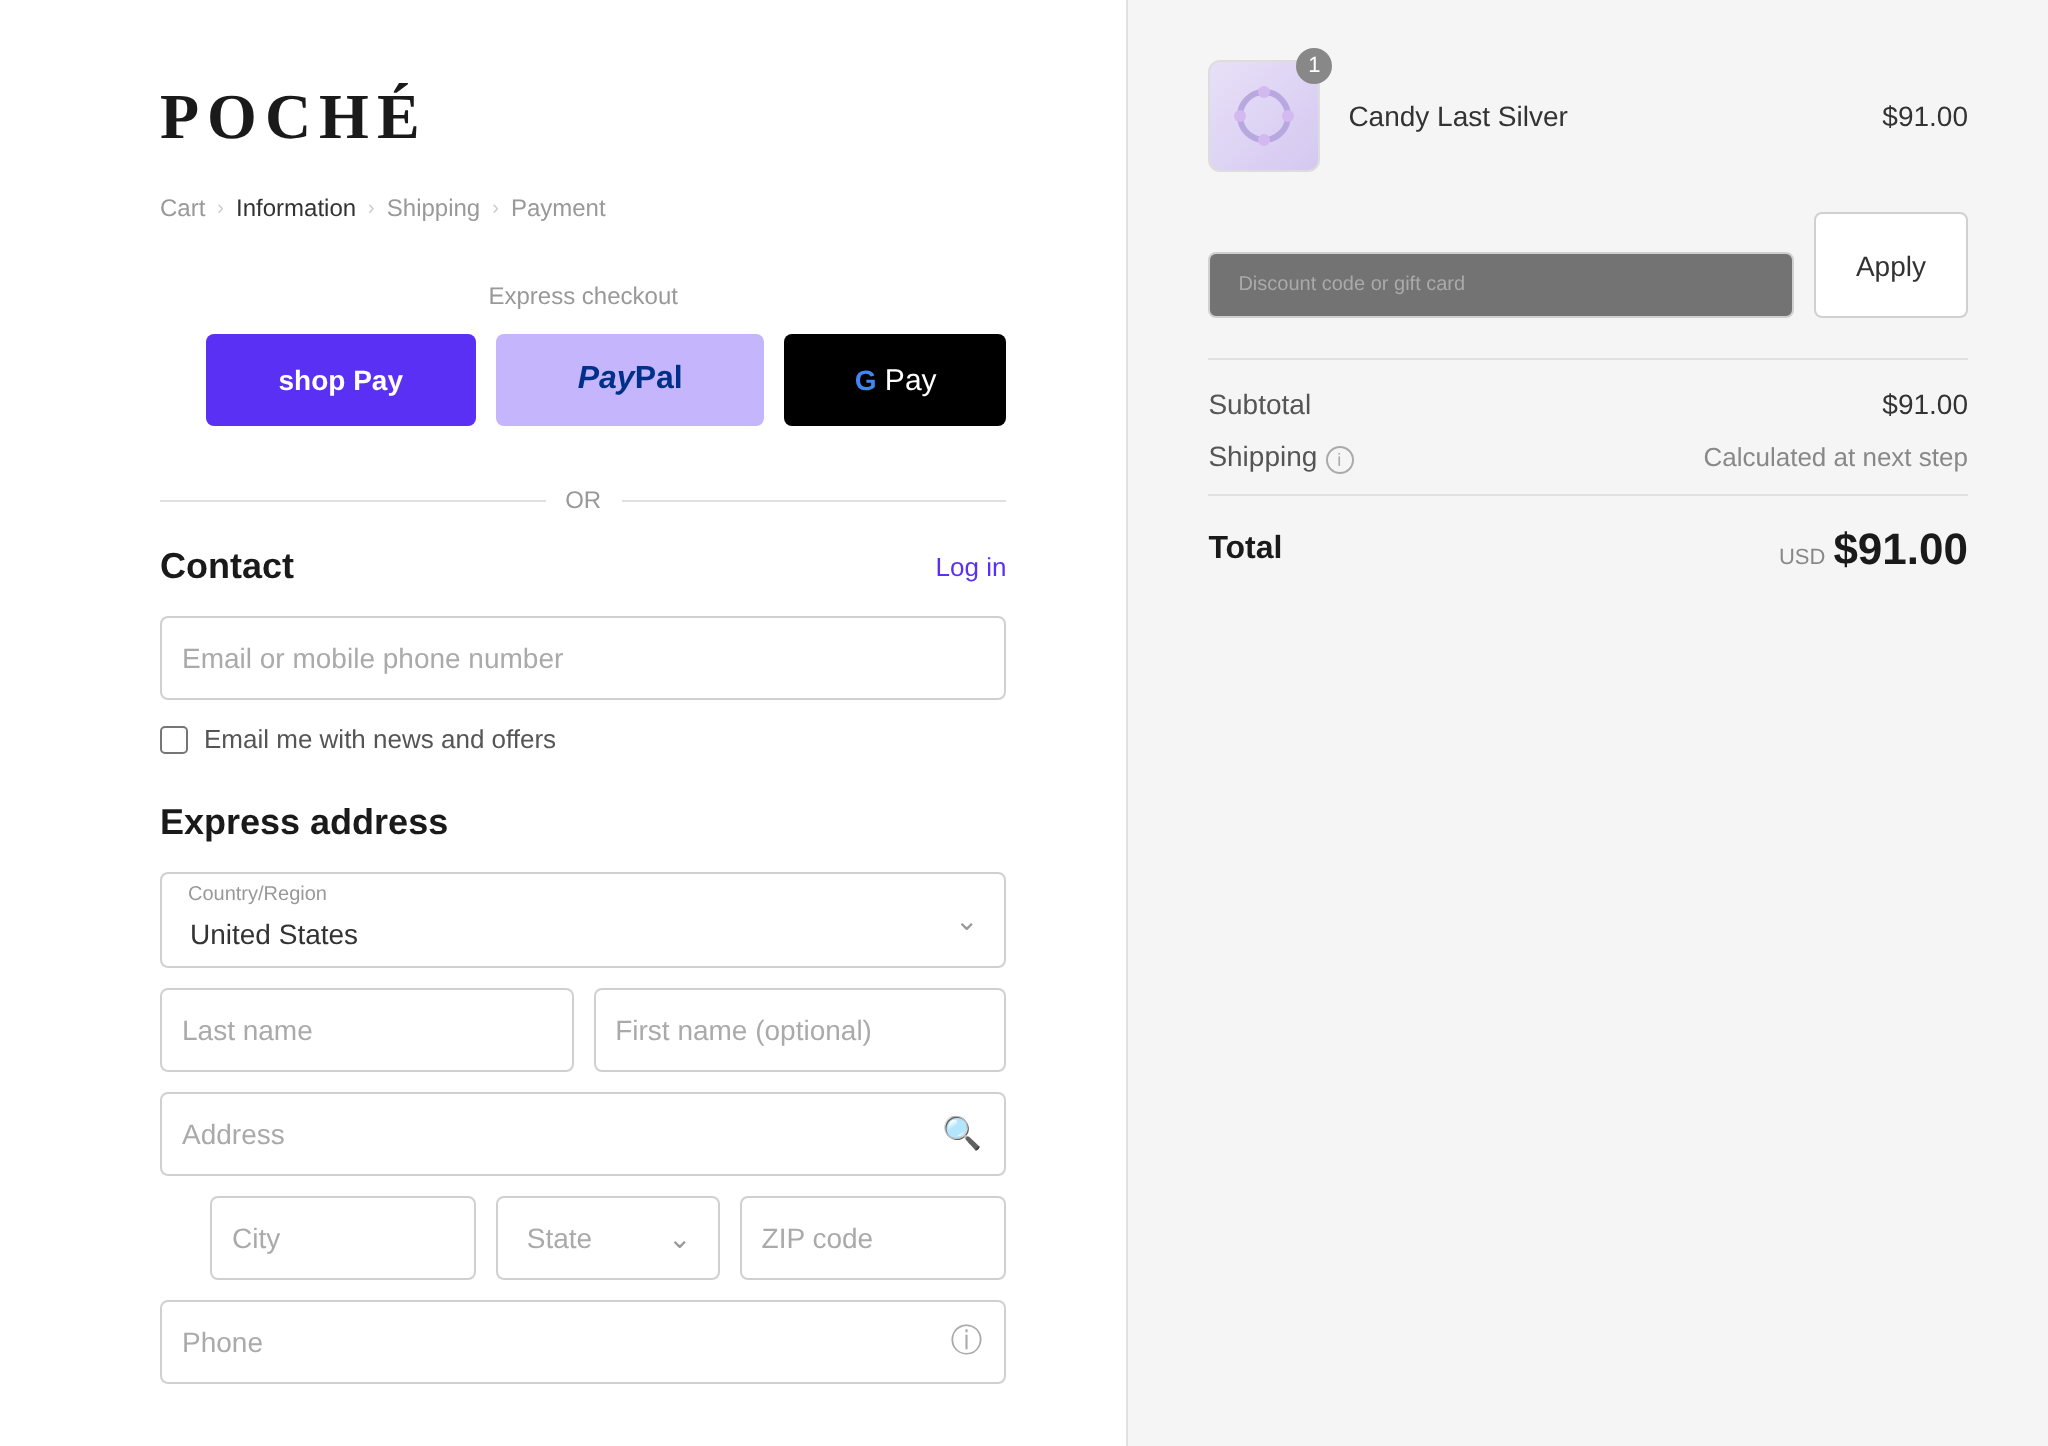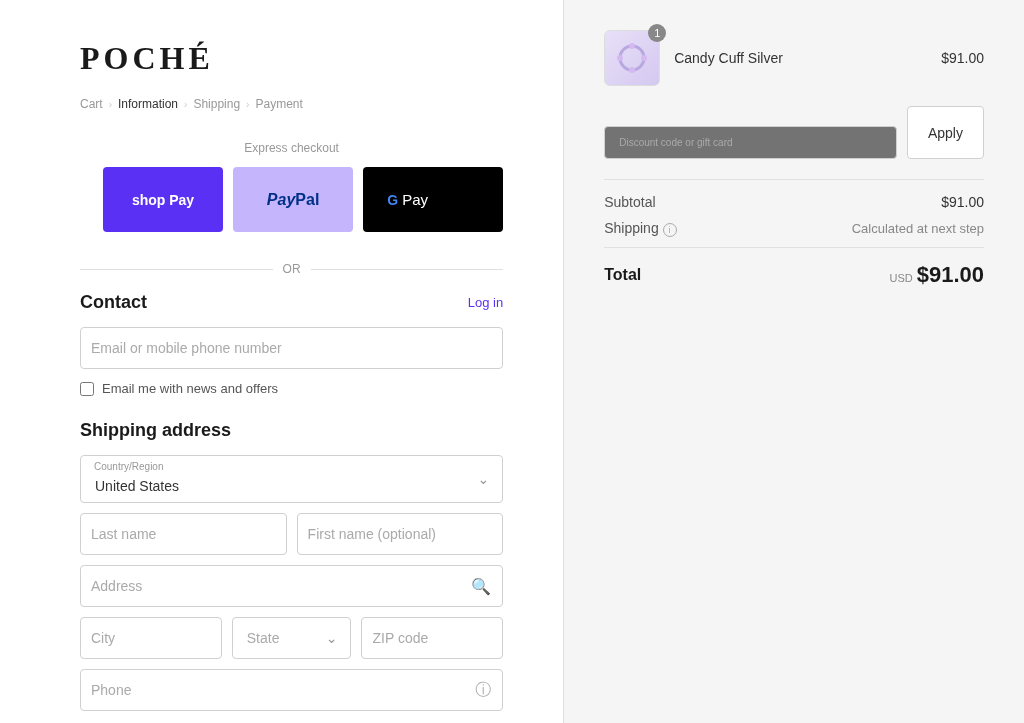--- a/index.html
+++ b/index.html
@@ -91,25 +91,26 @@
       align-items: center;
       justify-content: center;
     }
 
     .btn-gpay {
       flex: 1;
       background: #000;
       color: #fff;
       border: none;
       border-radius: 4px;
-      padding: 24px;
-      cursor: pointer;
-      font-size: 14px;
-      display: flex;
-      align-items: center;
+      padding: 2px;
+      cursor: pointer;
+      font-size: 14px;
+      display: flex;
+      align-items: center;
+      justify-content: center;
       gap: 4px;
     }
 
     .divider {
       display: flex;
       align-items: center;
       gap: 10px;
       margin: 16px 0;
       color: #999;
       font-size: 12px;
@@ -219,20 +220,21 @@
       top: 50%;
       transform: translateY(-50%);
       color: #aaa;
       font-size: 16px;
     }
 
     .form-row-three {
       display: flex;
       gap: 10px;
       margin-bottom: 10px;
+      margin-left: 25px;
     }
     .city-input { flex: 1; }
     .state-wrapper { flex: 1; position: relative; }
     .state-select {
       width: 100%;
       border: 1px solid #d0d0d0;
       border-radius: 4px;
       padding: 12px 30px 12px 14px;
       font-size: 14px;
       color: #aaa;
@@ -408,21 +410,21 @@
     <a href="#" class="login-link">Log in</a>
   </div>
 
   <input class="form-input" type="text" placeholder="Email or mobile phone number" style="">
 
   <div class="checkbox-row">
     <input type="checkbox" id="newsletter" style="">
     <label for="newsletter">Email me with news and offers</label>
   </div>
 
-  <div class="shipping-title">Shipping address</div>
+  <div class="shipping-title">Express address</div>
 
   <div class="form-select-wrapper">
     <span class="form-select-label">Country/Region</span>
     <select class="form-select">
       <option>United States</option>
     </select>
     <span class="select-arrow">⌄</span>
   </div>
 
   <div class="form-row">
@@ -463,21 +465,21 @@
         <svg width="36" height="36" viewBox="0 0 36 36">
           <circle cx="18" cy="18" r="12" fill="none" stroke="#b8a8e0" stroke-width="3"></circle>
           <circle cx="18" cy="6" r="3" fill="#d4b8f0"></circle>
           <circle cx="30" cy="18" r="3" fill="#d4b8f0"></circle>
           <circle cx="18" cy="30" r="3" fill="#d4b8f0"></circle>
           <circle cx="6" cy="18" r="3" fill="#d4b8f0"></circle>
         </svg>
       </div>
       <span class="item-badge">1</span>
     </div>
-    <span class="item-name">Candy Cuff Silver</span>
+    <span class="item-name">Candy Last Silver</span>
     <span class="item-price">$91.00</span>
   </div>
 
   <div class="discount-row">
     <input class="discount-input" type="text" placeholder="Discount code or gift card" style="">
     <button class="apply-btn">Apply</button>
   </div>
 
   <div class="order-summary-divider"></div>
 

